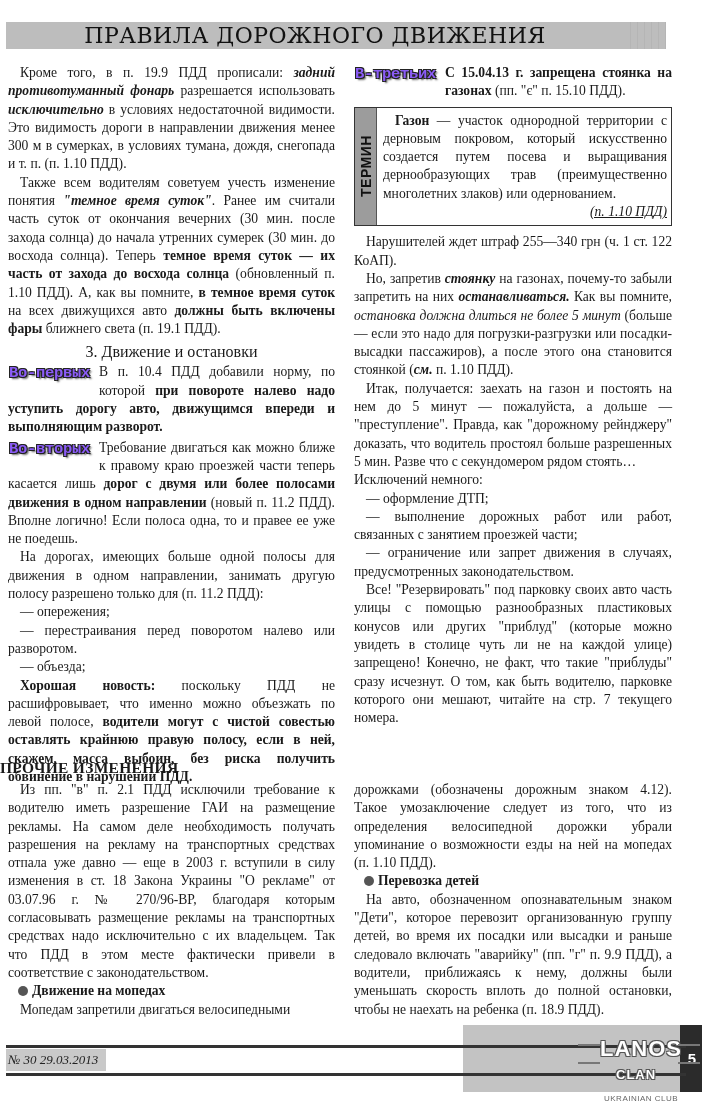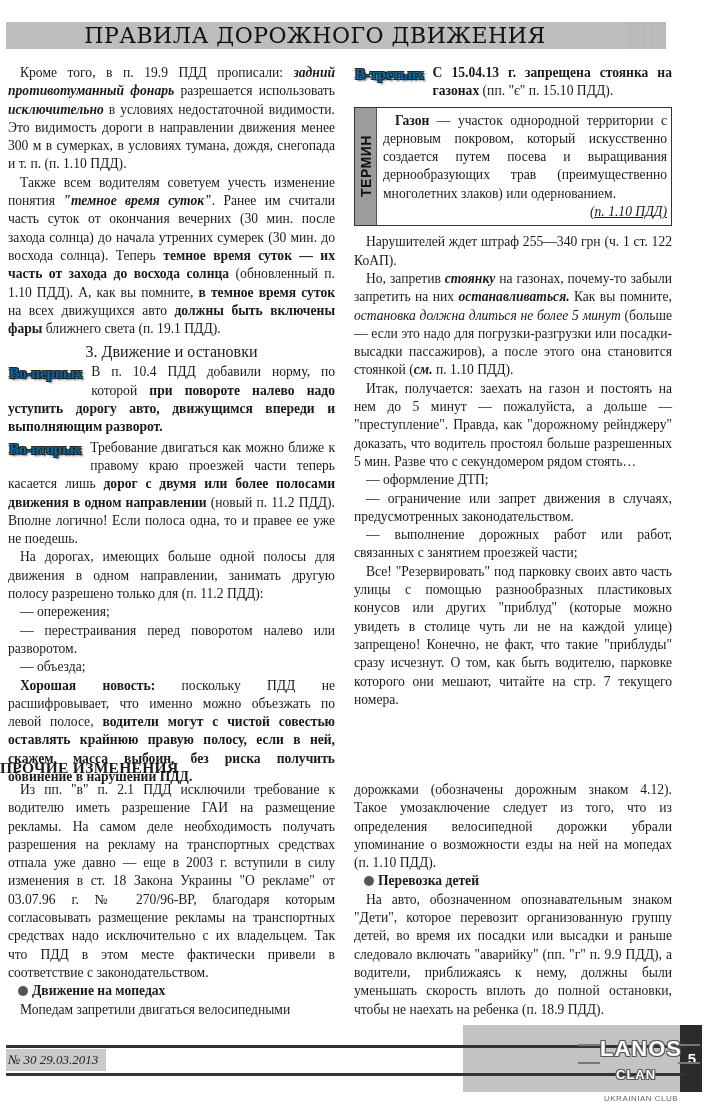--- a/index.html
+++ b/index.html
@@ -15,22 +15,22 @@
     .col-left { left: 8px; top: 64px; width: 327px; }
     .col-right { left: 354px; top: 64px; width: 318px; }
     p { text-indent: 12px; }
     p.noindent { text-indent: 0; }
     b { font-weight: bold; }
     i { font-style: italic; }
     .bi { font-weight: bold; font-style: italic; }
 
     .lead-label {
       float: left; margin: 1px 8px 0 0; height: 18px; line-height: 18px;
-      font-family: Liberation Serif, serif; font-weight: bold; font-size: 15.5px;
-      color: #0369a1; letter-spacing: -0.3px;
+      font-family: Liberation Mono, monospace; font-weight: bold; font-size: 15.5px;
+      color: #8b5cf6; letter-spacing: -0.3px;
       text-shadow: 1px 1px 0 #222, -1px -1px 0 #222, 1px -1px 0 #222, -1px 1px 0 #222, 2px 2px 2px #555;
       padding: 0 1px;
     }
     .lead-block { overflow: hidden; }
     .lead-block .tail { text-align: justify; }
 
     .section-h { text-align: center; font-weight: normal; font-size: 16px; margin: 4px 0 1px 0; line-height: 20px; }
 
     .term-box { position: relative; border: 1.5px solid #333; margin: 6px 0 7px 0; padding: 4px 4px 4px 28px; background: #fff; }
     .term-side { position: absolute; left: 0; top: 0; bottom: 0; width: 22px; background: #9c9c9c; border-right: 1px solid #555; }
@@ -109,23 +109,24 @@
         <span>ТЕРМИН</span>
       </div>
     <p><b>Газон</b><span> — участок однородной территории с дерновым покровом, который искусственно создается путем посева и выращивания дернообразующих трав (преимущественно многолетних злаков) или одернованием.</span></p>
     <p class="term-ref">(п. 1.10 ПДД)</p>
   </div>
 
   <p>Нарушителей ждет штраф 255—340 грн (ч. 1 ст. 122 КоАП).</p>
   <p><span>Но, запретив </span><span class="bi">стоянку</span><span> на газонах, почему-то забыли запретить на них </span><span class="bi">останавливаться.</span><span> Как вы помните, </span><i>остановка должна длиться не более 5 минут</i><span> (больше — если это надо для погрузки-разгрузки или посадки-высадки пассажиров), а после этого она становится стоянкой (</span><span class="bi">см.</span><span> п. 1.10 ПДД).</span></p>
   <p>Итак, получается: заехать на газон и постоять на нем до 5 минут — пожалуйста, а дольше — "преступление". Правда, как "дорожному рейнджеру" доказать, что водитель простоял больше разрешенных 5 мин. Разве что с секундомером рядом стоять…</p>
 
+  <p class="noindent">Исключений немного:</p>
   <p class="dash-item">— оформление ДТП;</p>
+  <p class="dash-item">— выполнение дорожных работ или работ, связанных с занятием проезжей части;</p>
   <p class="dash-item">— ограничение или запрет движения в случаях, предусмотренных законодательством.</p>
-  <p class="dash-item">— выполнение дорожных работ или работ, связанных с занятием проезжей части;</p>
   <p>Все! "Резервировать" под парковку своих авто часть улицы с помощью разнообразных пластиковых конусов или других "приблуд" (которые можно увидеть в столице чуть ли не на каждой улице) запрещено! Конечно, не факт, что такие "приблуды" сразу исчезнут. О том, как быть водителю, парковке которого они мешают, читайте на стр. 7 текущего номера.</p>
 </div>
 
 <div class="other-title">ПРОЧИЕ ИЗМЕНЕНИЯ</div>
 
 <div class="col col2-left">
   <p>Из пп. "в" п. 2.1 ПДД исключили требование к водителю иметь разрешение ГАИ на размещение рекламы. На самом деле необходимость получать разрешения на рекламу на транспортных средствах отпала уже давно — еще в 2003 г. вступили в силу изменения в ст. 18 Закона Украины "О рекламе" от 03.07.96 г. № 270/96-ВР, благодаря которым согласовывать размещение рекламы на транспортных средствах надо исключительно с их владельцем. Так что ПДД в этом месте фактически привели в соответствие с законодательством.</p>
   <p class="sub-h"><span class="bullet"></span><span>Движение на мопедах</span></p>
   <p>Мопедам запретили двигаться велосипедными</p>
 </div>

